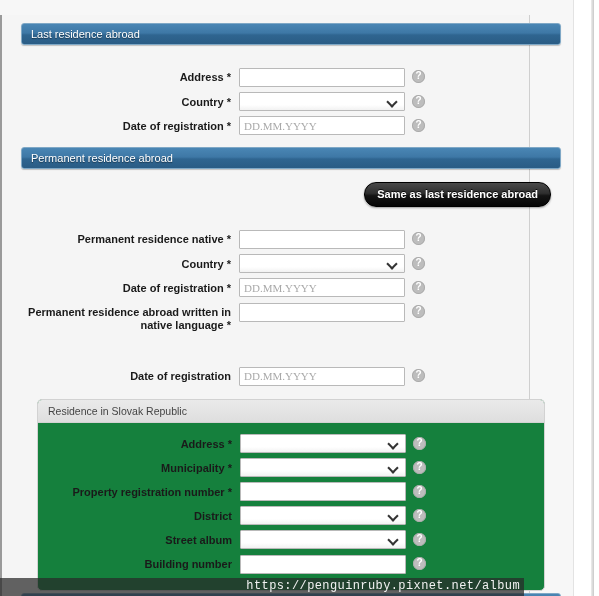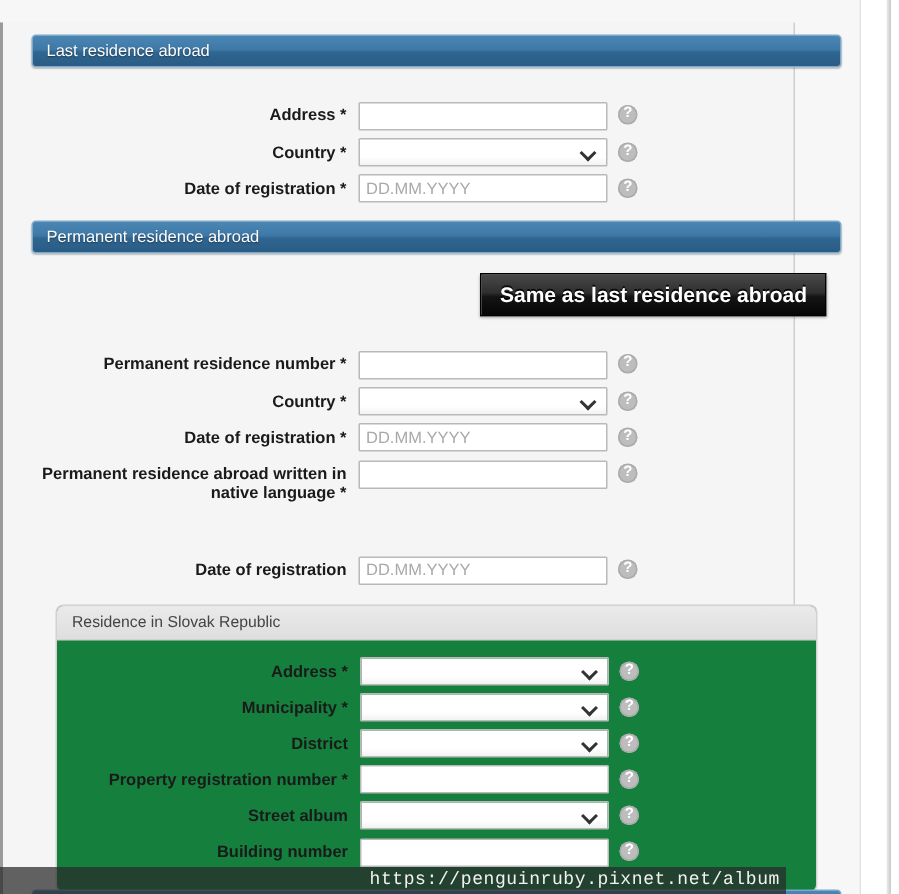--- a/index.html
+++ b/index.html
@@ -98,21 +98,21 @@
     white-space: pre-line;
   }
   .ctl { width: 166px; }
 
   input.txt, .sel {
     width: 166px;
     height: 19px;
     box-sizing: border-box;
     border: 1px solid #b9b9b9;
     background: #ffffff;
-    font-family: Liberation Sans, sans-serif;
+    font-family: Liberation Serif, serif;
     font-size: 11px;
     color: #2b2b2b;
     padding: 0 4px;
     border-radius: 1px;
     outline: none;
   }
   input.txt::placeholder { color: #a9a9a9; }
   input.txt.ph { color: #a9a9a9; }
 
   .sel {
@@ -165,23 +165,23 @@
   
   .btn-row {
     display: flex;
     justify-content: flex-end;
     padding-top: 13px;
     padding-right: 10px;
   }
   .btn-dark {
     background: linear-gradient(to bottom, #4a4a4a 0%, #2e2e2e 45%, #141414 55%, #050505 100%);
     border: 1px solid #000000;
-    border-radius: 0;
+    border-radius: 12px;
     color: #ffffff;
-    font-size: 14px;
+    font-size: 11px;
     font-weight: bold;
     padding: 5px 12px 6px 12px;
     cursor: pointer;
     font-family: "Liberation Sans", sans-serif;
     box-shadow: 0 1px 2px rgba(0,0,0,.35);
     text-shadow: 0 -1px 0 rgba(0,0,0,.8);
     white-space: nowrap;
   }
 
   
@@ -275,21 +275,21 @@
             </div>
           </div>
         </div>
         <div class="sec">
           <div class="sec-head"><span>Permanent residence abroad</span></div>
           <div class="btn-row">
             <button class="btn-dark">Same as last residence abroad</button>
           </div>
           <div class="rows">
             <div class="row">
-              <div class="lbl">Permanent residence number *</div>
+              <div class="lbl">Permanent residence native *</div>
               <div class="ctl"><input type="text" class="txt" placeholder="" style=""></div>
               <div class="help"></div>
             </div>
             <div class="row">
               <div class="lbl">Country *</div>
               <div class="ctl">
                 <div class="sel"><span></span><span class="chev"></span></div>
               </div>
               <div class="help"></div>
             </div>
@@ -325,32 +325,32 @@
                 <div class="help"></div>
               </div>
               <div class="row">
                 <div class="lbl">Municipality *</div>
                 <div class="ctl">
                   <div class="sel"><span></span><span class="chev"></span></div>
                 </div>
                 <div class="help"></div>
               </div>
               <div class="row">
+                <div class="lbl">Property registration number *</div>
+                <div class="ctl"><input type="text" class="txt" placeholder="" style=""></div>
+                <div class="help"></div>
+              </div>
+              <div class="row">
                 <div class="lbl">District</div>
                 <div class="ctl">
                   <div class="sel"><span></span><span class="chev"></span></div>
                 </div>
                 <div class="help"></div>
               </div>
               <div class="row">
-                <div class="lbl">Property registration number *</div>
-                <div class="ctl"><input type="text" class="txt" placeholder="" style=""></div>
-                <div class="help"></div>
-              </div>
-              <div class="row">
                 <div class="lbl">Street album</div>
                 <div class="ctl">
                   <div class="sel"><span></span><span class="chev"></span></div>
                 </div>
                 <div class="help"></div>
               </div>
               <div class="row">
                 <div class="lbl">Building number</div>
                 <div class="ctl"><input type="text" class="txt" placeholder="" style=""></div>
                 <div class="help"></div>

